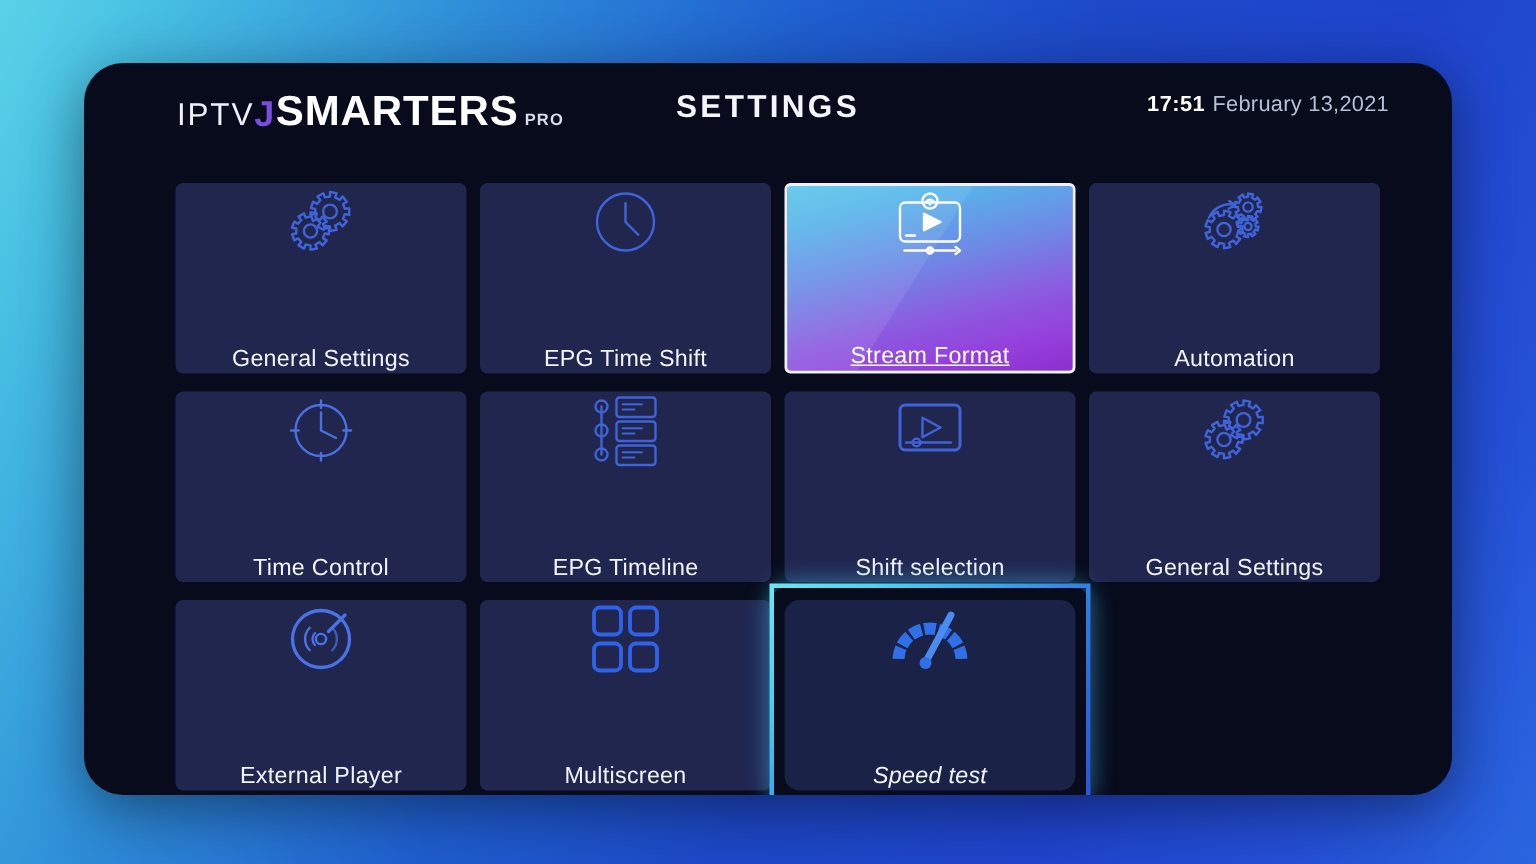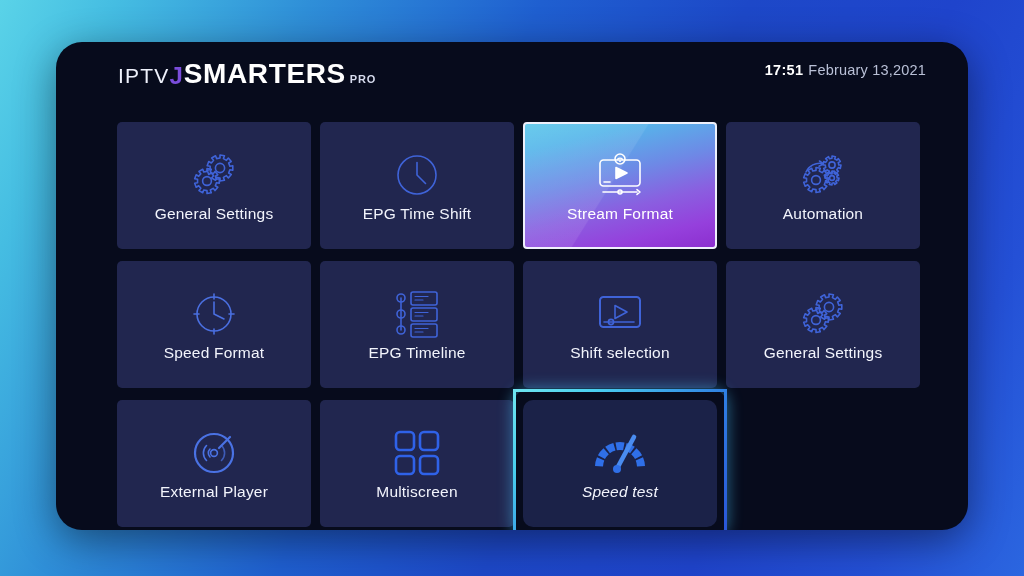--- a/index.html
+++ b/index.html
@@ -129,21 +129,21 @@
     row-gap: 12px;
   }
 
   .tile {
     position: relative;
     background: #21264f;
     border-radius: 5px;
     display: flex;
     flex-direction: column;
     align-items: center;
-    justify-content: center;
+    justify-content: space-between;
     box-sizing: border-box;
   }
 
   .tile-icon {
     height: 52px;
     display: flex;
     align-items: center;
     justify-content: center;
     margin-bottom: 4px;
   }
@@ -159,20 +159,21 @@
   
   .tile.selected {
     background:
       linear-gradient(122deg, rgba(255,255,255,0.085) 0%, rgba(255,255,255,0.085) 46%, rgba(255,255,255,0.0) 46.6%, rgba(255,255,255,0.0) 100%),
       linear-gradient(166deg, #5bc7ea 0%, #56b6ea 16%, #6d8ae6 42%, #8a5fe0 64%, #9540dc 84%, #8c2fcf 100%);
     border: 2px solid #eef0fb;
     border-radius: 4px;
   }
   .tile.selected .tile-label {
     color: #ffffff;
+    text-decoration: underline;
   }
 
   
   .tile.focused {
     background: #1b2248;
     border-radius: 10px;
     font-style: italic;
   }
   .focus-ring {
     position: absolute;
@@ -208,20 +209,21 @@
 
     <div id="header">
 
       <div id="brand-logo">
         <span id="brand-iptv">IPTV</span>
           <span id="brand-slash">J</span>
           <span id="brand-smarters">SMARTERS</span>
           <span id="brand-pro">PRO</span>
       </div>
 
+      <div id="page-title">SETTINGS</div>
 
       <div id="clock-area">
         <span id="clock-time">17:51</span><span id="clock-date">February 13,2021</span>
       </div>
 
     </div>
 
     <div id="tile-grid">
         <div class="tile">
           <div class="tile-icon">
@@ -278,21 +280,21 @@
           <div class="tile-icon">
             <svg width="52" height="52" viewBox="0 0 52 52" fill="none" stroke="#4a6fe0" stroke-width="1.6" stroke-linecap="round" stroke-linejoin="round">
               <circle cx="26" cy="26" r="17"></circle>
               <path d="M26 6 V11"></path>
               <path d="M26 41 V46"></path>
               <path d="M6 26 H11"></path>
               <path d="M41 26 H46"></path>
               <path d="M26 14 V26 L36 31"></path>
             </svg>
           </div>
-          <div class="tile-label">Speed Format</div>
+          <div class="tile-label">Time Control</div>
         </div>
         <div class="tile">
           <div class="tile-icon">
             <svg width="52" height="50" viewBox="0 0 52 50" fill="none" stroke="#3f63d8" stroke-width="1.6" stroke-linecap="round" stroke-linejoin="round">
               <path d="M10 9 V41"></path>
               <circle cx="10" cy="9" r="4"></circle>
               <circle cx="10" cy="25" r="4"></circle>
               <circle cx="10" cy="41" r="4"></circle>
               <rect x="20" y="3" width="26" height="13" rx="2"></rect>
               <rect x="20" y="19" width="26" height="13" rx="2"></rect>

